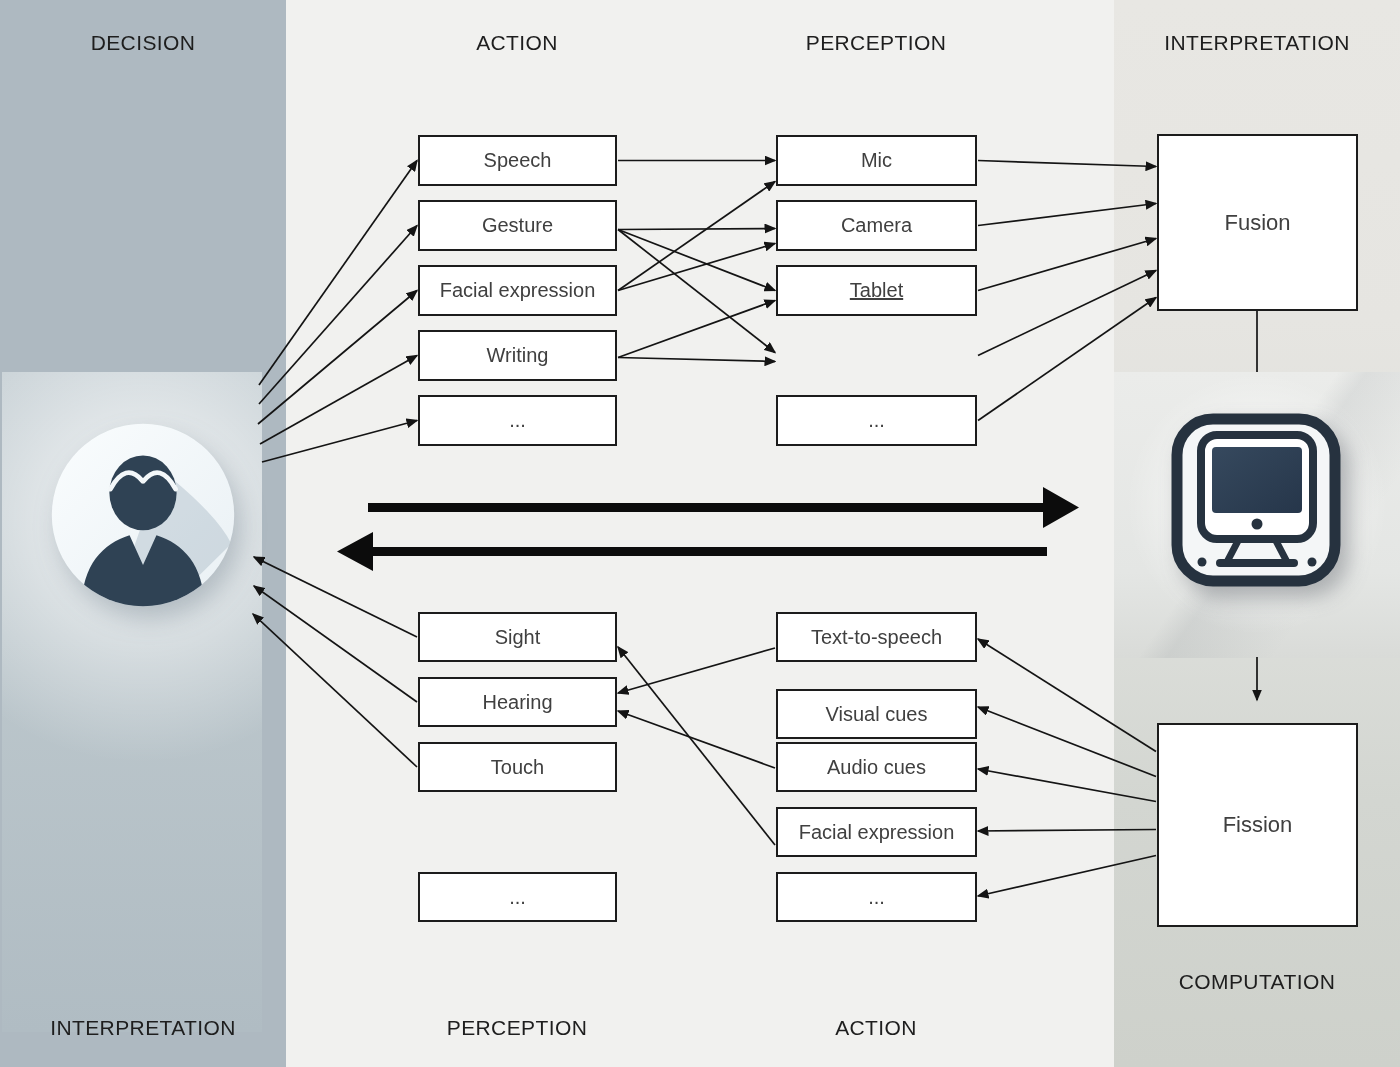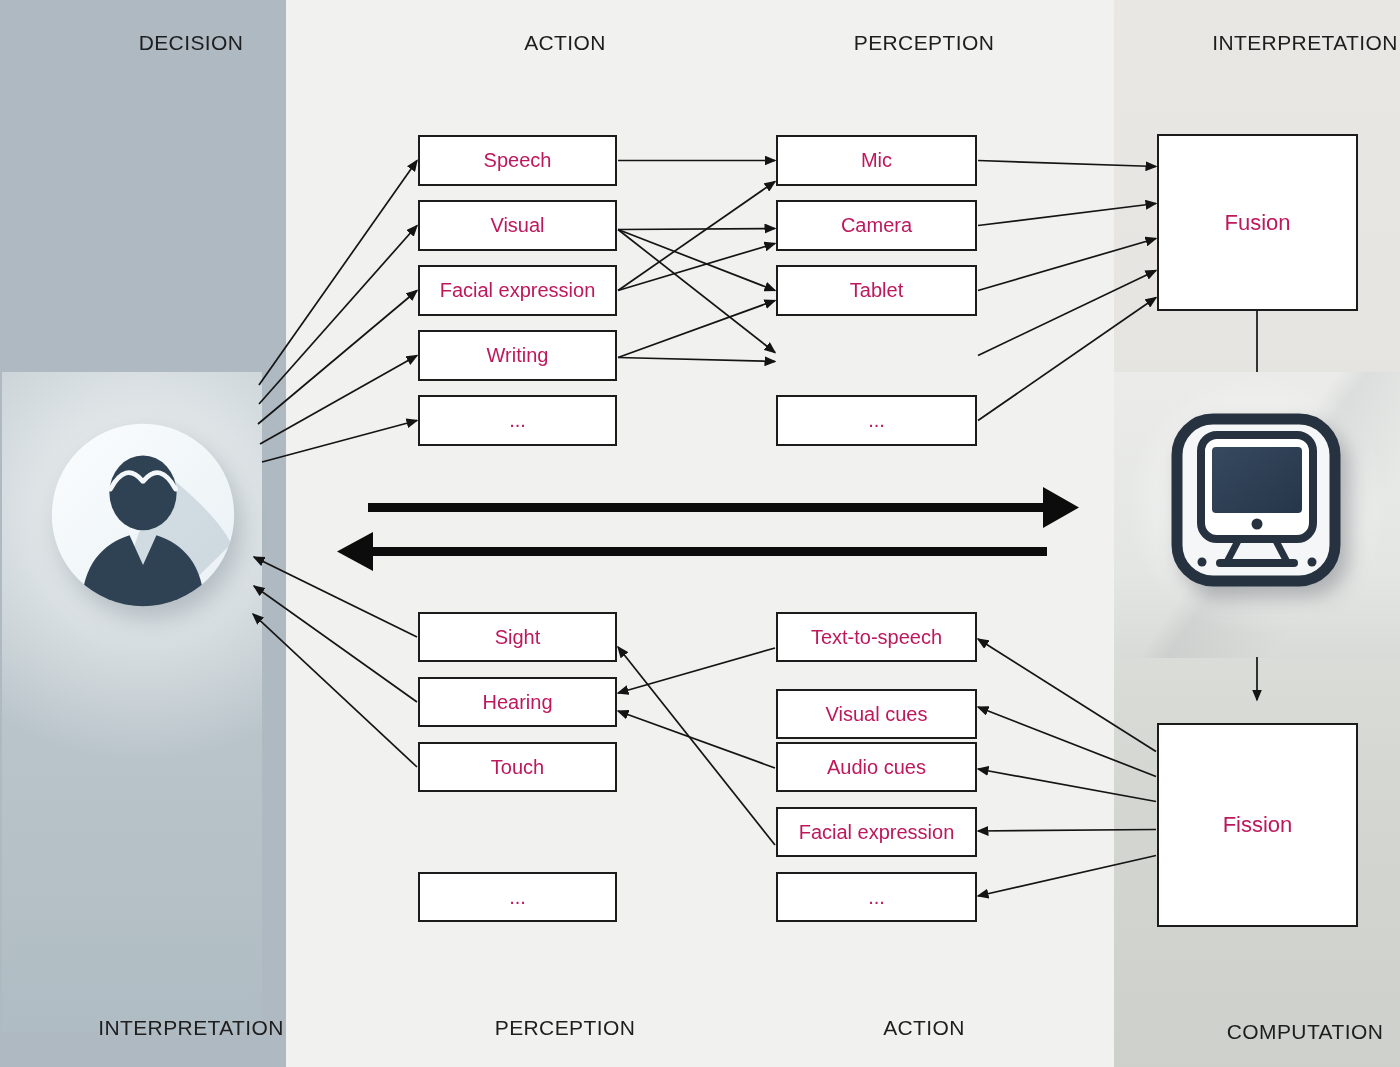--- a/index.html
+++ b/index.html
@@ -24,26 +24,25 @@
     left:1114px; top:372px; width:286px; height:286px;
     background:
       radial-gradient(circle at 50% 46%, rgba(255,255,255,0.95) 0%, rgba(255,255,255,0.0) 62%),
       linear-gradient(125deg, rgba(0,0,0,0) 46%, rgba(90,100,108,0.10) 52%, rgba(0,0,0,0) 74%),
       linear-gradient(180deg,#ebecea 0%,#e4e6e4 70%,#d9dbd8 100%);
   }
   .collabel {
     position:absolute; width:286px; text-align:center;
     font-size:21px; letter-spacing:0.4px; font-weight:500; color:#1e1e1e;
     white-space:nowrap;
-    margin-left:48px;
   }
   .box {
     position:absolute; background:#ffffff; border:2px solid #1c1c1c;
     display:flex; align-items:center; justify-content:center;
-    font-size:20px; color:#be185d; box-sizing:border-box;
+    font-size:20px; color:#404040; box-sizing:border-box;
   }
   .bigbox { font-size:22px; }
   #overlay { position:absolute; left:0; top:0; pointer-events:none; }
   .icon-wrap { position:absolute; }
   .avatar-shadow  { filter: drop-shadow(7px 12px 12px rgba(70,90,105,0.30)); }
   .cicon-shadow   { filter: drop-shadow(9px 11px 10px rgba(75,82,90,0.38)); }
 </style>
 </head>
 <body>
 
@@ -55,21 +54,21 @@
   <div class="photo-patch patch-computer"></div>
 
   <div class="collabel" style="left:0; top:31px">DECISION</div>
   <div class="collabel" style="left:374px; top:31px">ACTION</div>
   <div class="collabel" style="left:733px; top:31px">PERCEPTION</div>
   <div class="collabel" style="left:1114px; top:31px">INTERPRETATION</div>
 
   <div class="collabel" style="left:0; top:1016px">INTERPRETATION</div>
   <div class="collabel" style="left:374px; top:1016px">PERCEPTION</div>
   <div class="collabel" style="left:733px; top:1016px">ACTION</div>
-  <div class="collabel" style="left:1114px; top:1020px">COMPUTATION</div>
+  <div class="collabel" style="left:1114px; top:970px">COMPUTATION</div>
 
   <div></div>
   <div></div>
   <div></div>
   <div></div>
 
   <div class="box bigbox" style="left:1157px; top:134px; width:201px; height:177px">
     <span>Fusion</span>
   </div>
   <div class="box bigbox" style="left:1157px; top:723px; width:201px; height:204px">
@@ -155,38 +154,38 @@
         <line x1="1257" y1="311" x2="1257" y2="372" stroke="#141414" stroke-width="1.7"></line>
         <line x1="1257" y1="657" x2="1257" y2="700" stroke="#141414" stroke-width="1.7" marker-end="url(#arr)"></line>
       </g>
     <path d="M368,503 L1043,503 L1043,487 L1079,507.5 L1043,528 L1043,512 L368,512 Z" fill="#0c0c0c"></path>
     <path d="M1047,547 L373,547 L373,532 L337,551.5 L373,571 L373,556 L1047,556 Z" fill="#0c0c0c"></path>
   </svg>
 <div class="box" style="left: 418px; top: 135px; width: 199px; height: 51px;">
       <span>Speech</span>
     </div>
     <div class="box" style="left: 418px; top: 200px; width: 199px; height: 51px;">
-      <span>Visual</span>
+      <span>Gesture</span>
     </div>
     <div class="box" style="left: 418px; top: 265px; width: 199px; height: 51px;">
       <span>Facial expression</span>
     </div>
     <div class="box" style="left: 418px; top: 330px; width: 199px; height: 51px;">
       <span>Writing</span>
     </div>
     <div class="box" style="left: 418px; top: 395px; width: 199px; height: 51px;">
       <span>...</span>
     </div>
     <div class="box" style="left: 776px; top: 135px; width: 201px; height: 51px;">
       <span>Mic</span>
     </div>
     <div class="box" style="left: 776px; top: 200px; width: 201px; height: 51px;">
       <span>Camera</span>
     </div>
-    <div class="box" style="left: 776px; top: 265px; width: 201px; height: 51px;">
+    <div class="box" style="left: 776px; top: 265px; width: 201px; height: 51px; text-decoration: underline;">
       <span>Tablet</span>
     </div>
     <div class="box" style="left: 776px; top: 395px; width: 201px; height: 51px;">
       <span>...</span>
     </div>
     <div class="box" style="left: 418px; top: 612px; width: 199px; height: 50px;">
       <span>Sight</span>
     </div>
     <div class="box" style="left: 418px; top: 677px; width: 199px; height: 50px;">
       <span>Hearing</span>

